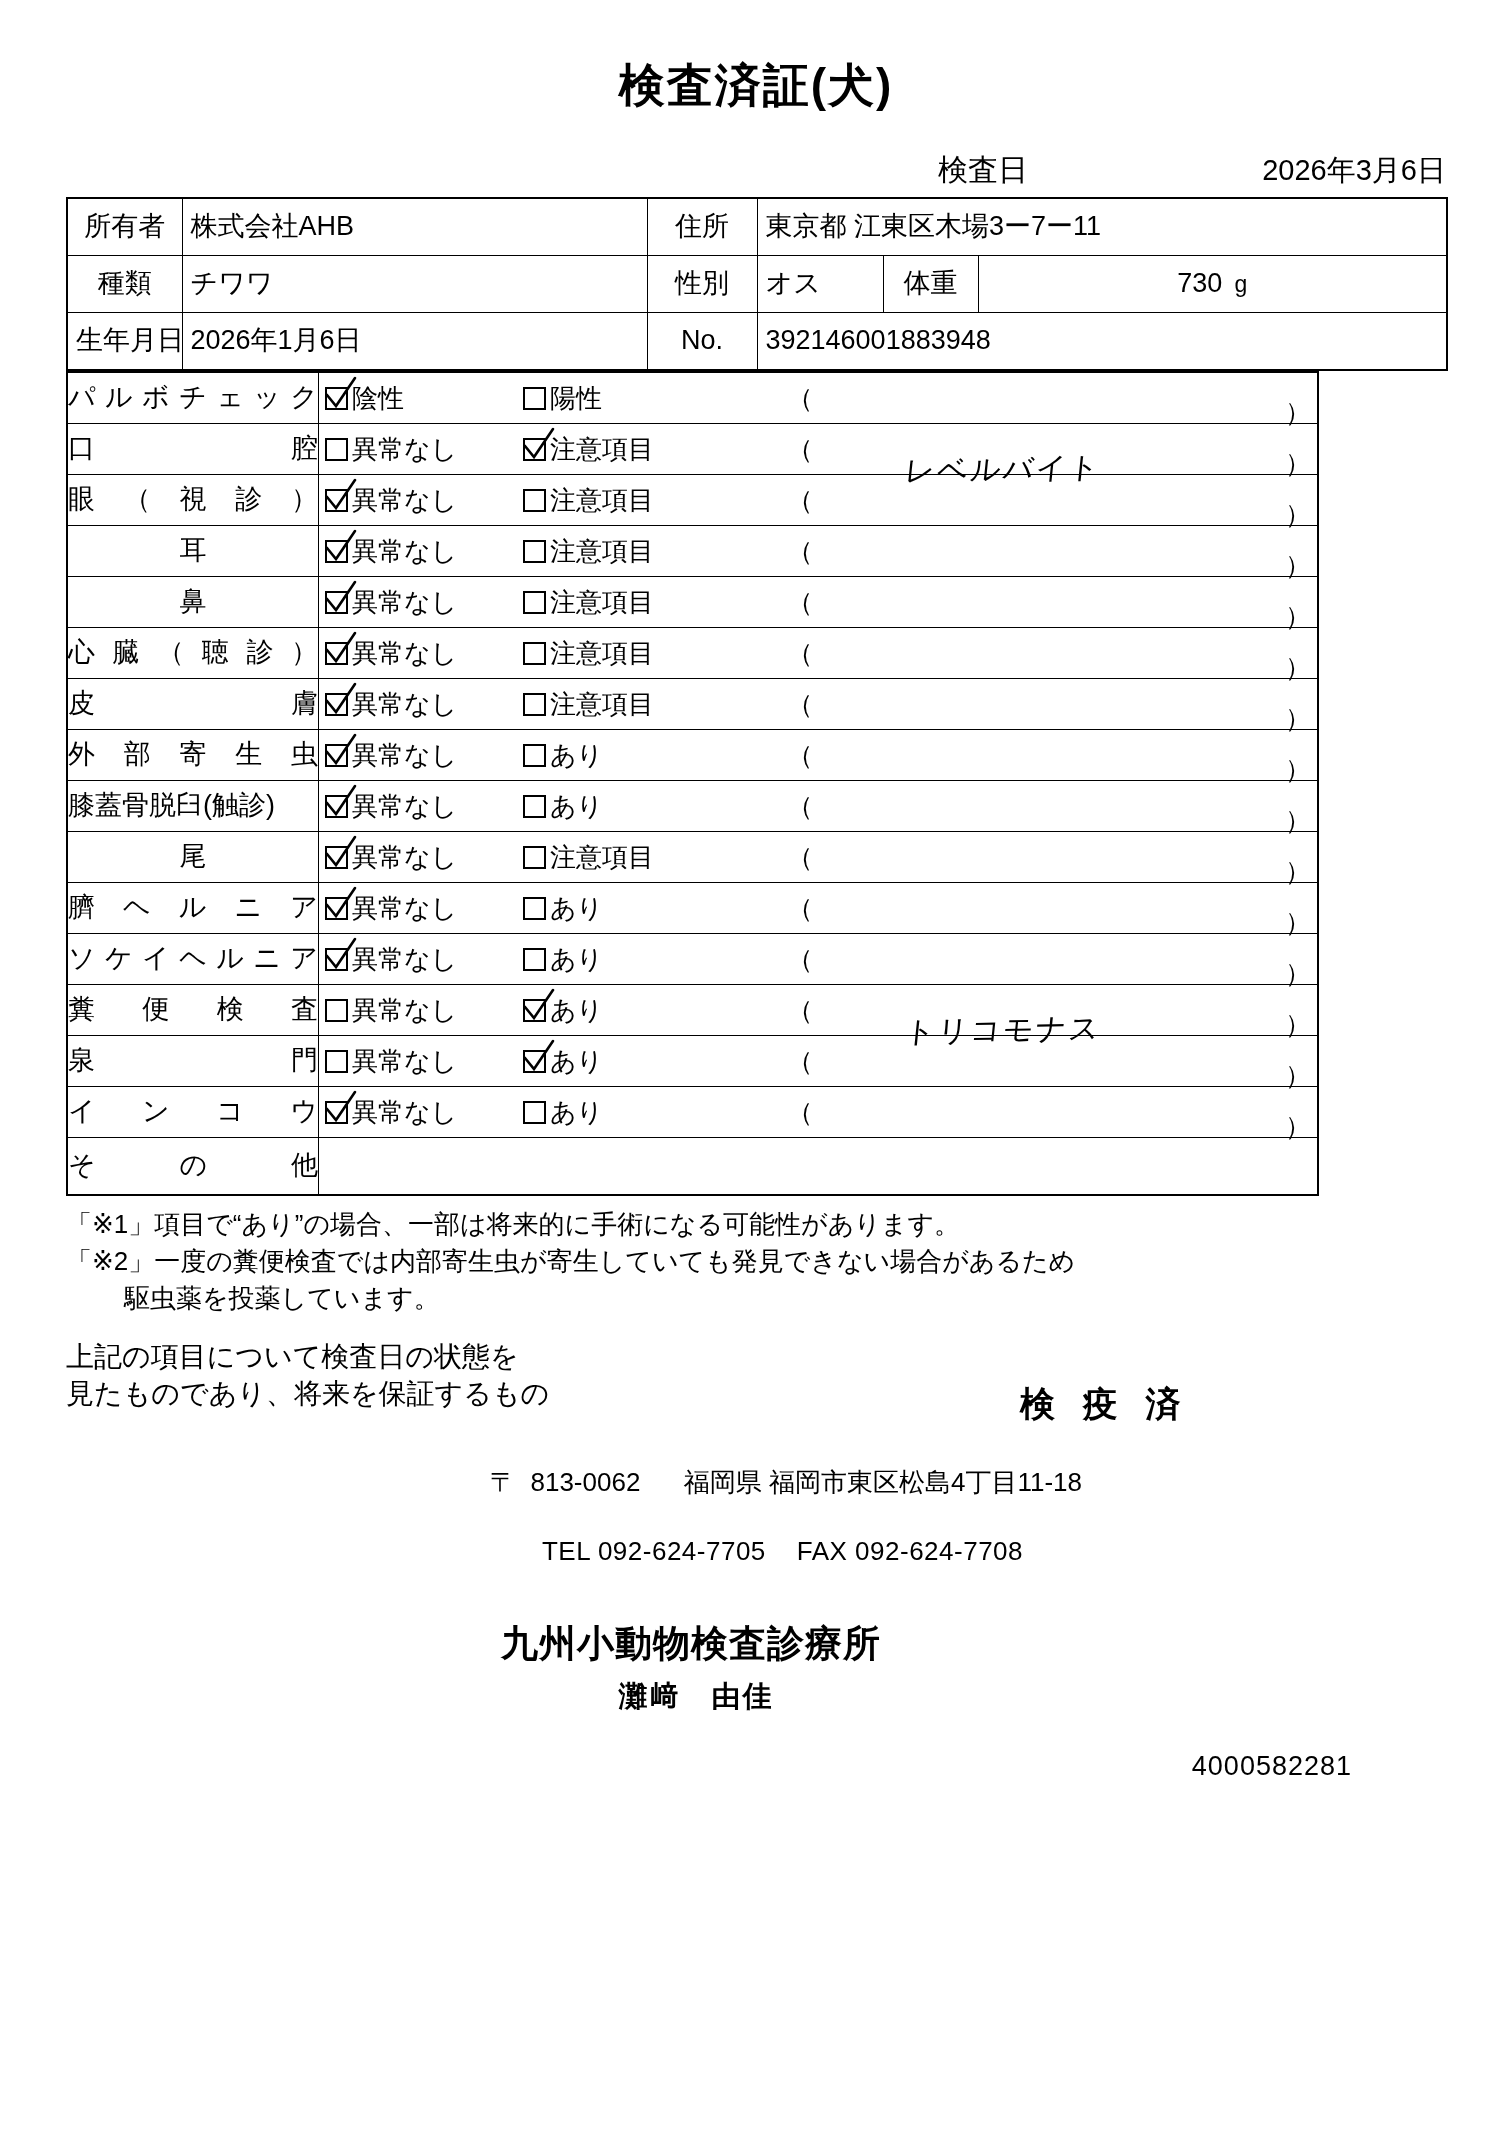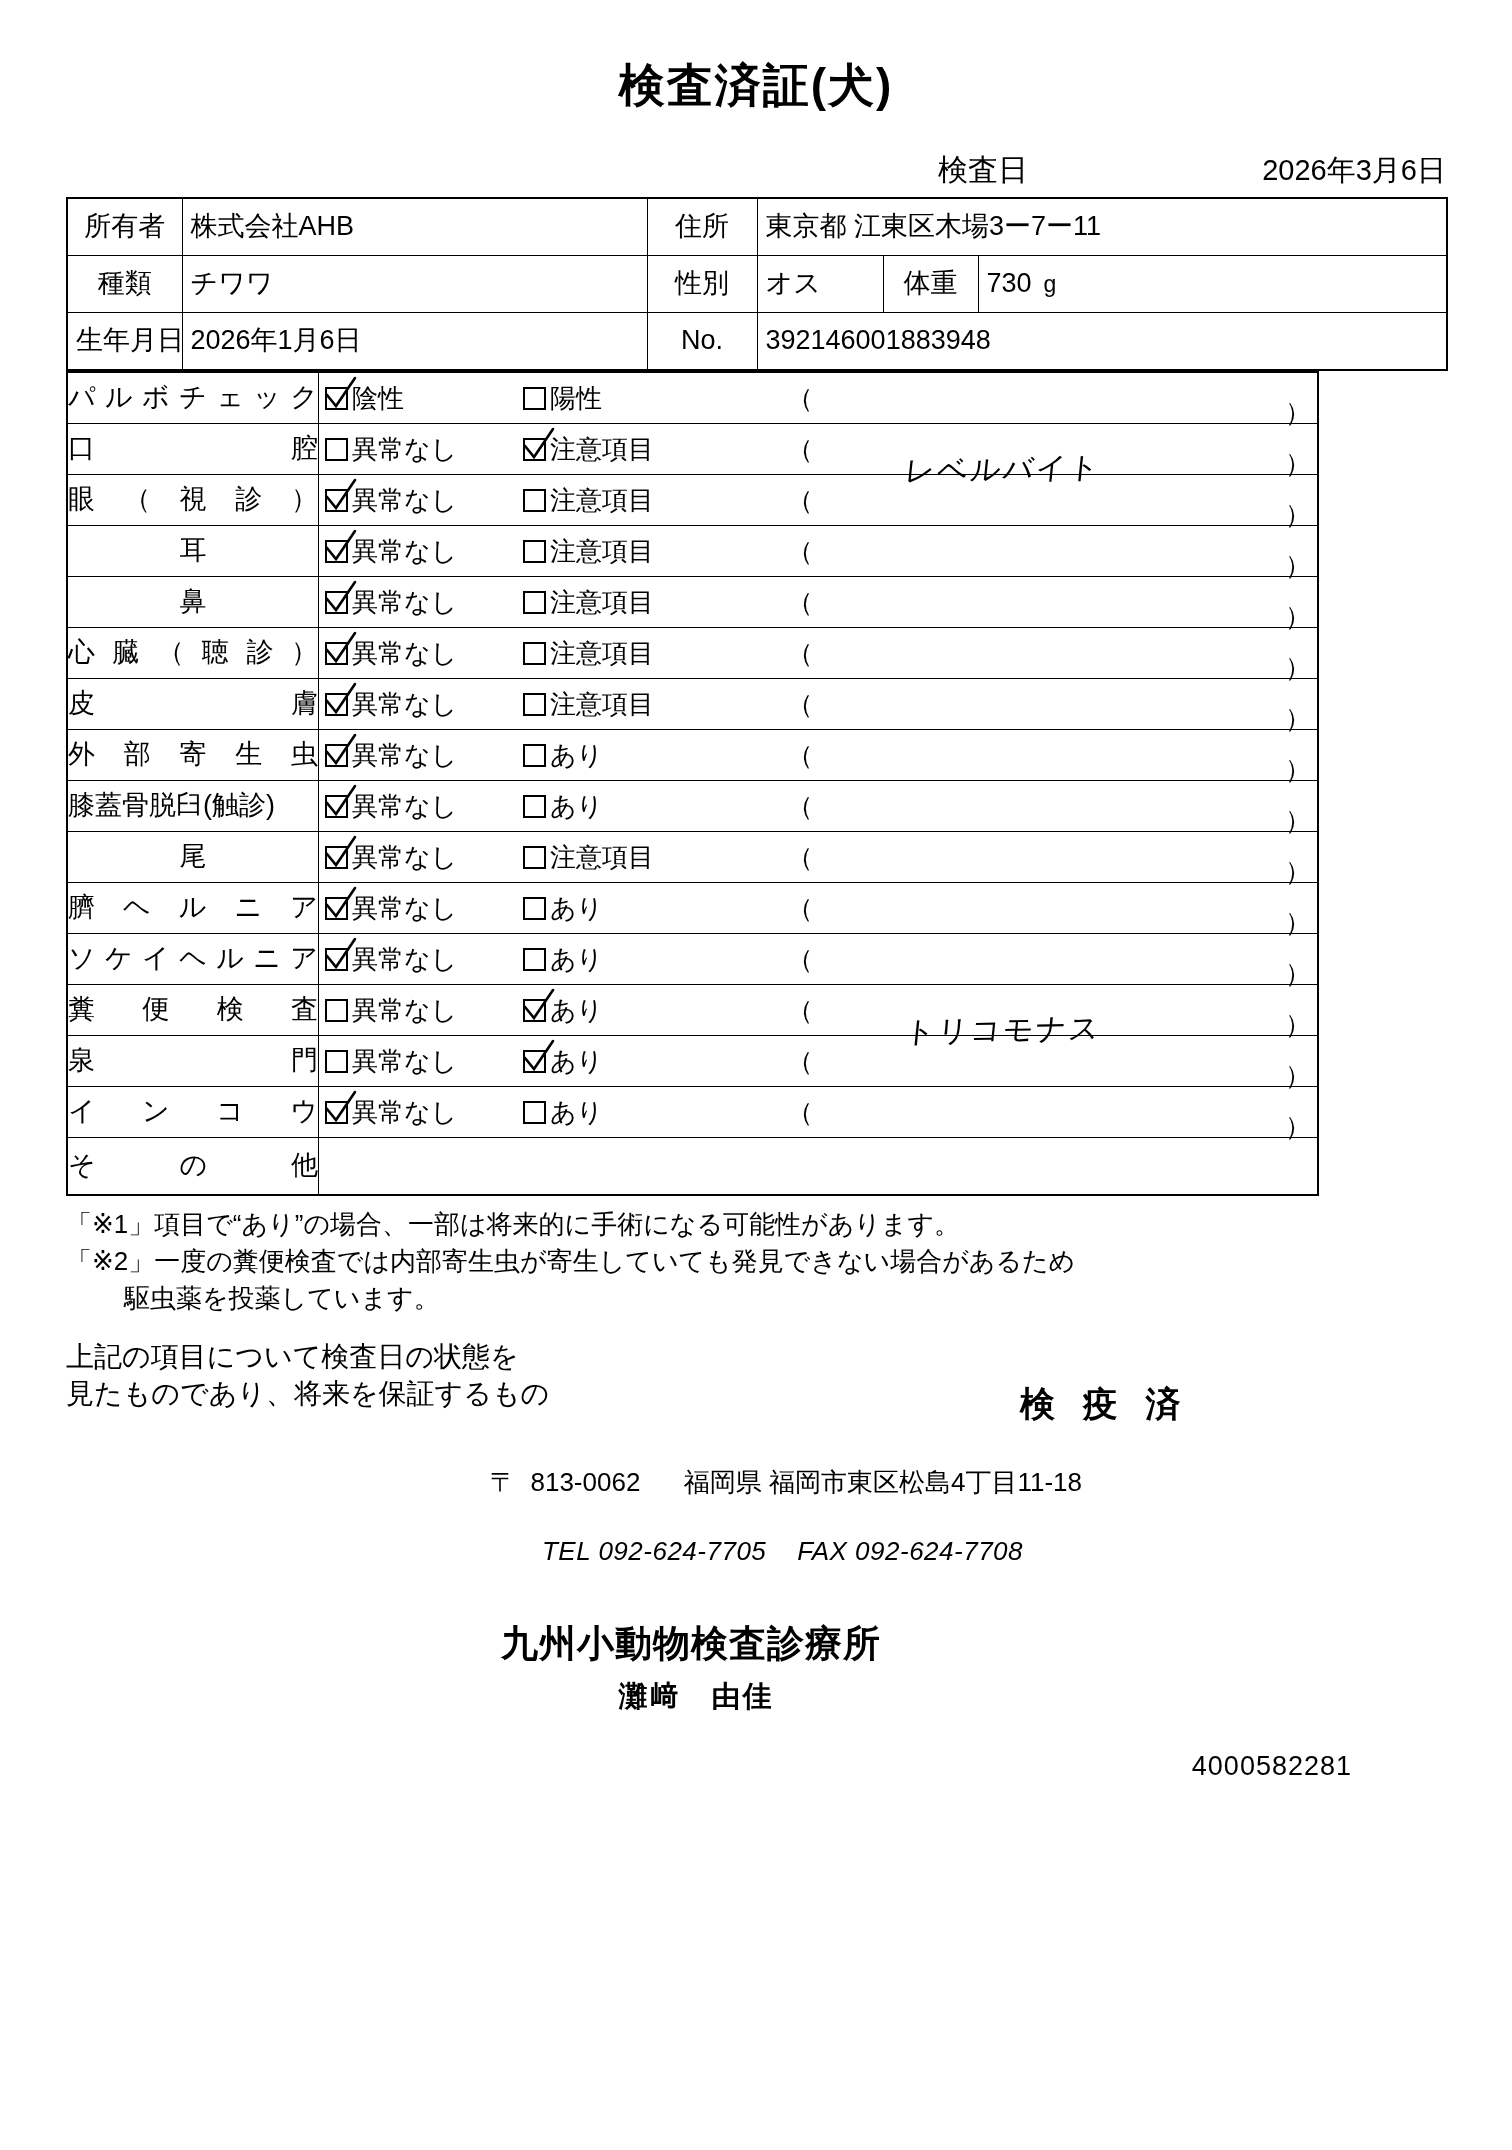--- a/index.html
+++ b/index.html
@@ -81,21 +81,21 @@
     text-align: center;
     font-size: 27px;
     white-space: nowrap;
   }
   .val-cell {
     text-align: left;
     font-size: 28px;
     padding-left: 12px;
   }
   .weight-cell {
-    text-align: left;
+    text-align: center;
     padding-right: 14px;
     font-size: 28px;
   }
   .weight-cell .unit {
     font-size: 23px;
     margin-left: 12px;
   }
 
   
   .intro {
@@ -230,21 +230,20 @@
     font-size: 26px;
     margin-top: 6px;
     padding-left: 60px;
   }
   .tel-line {
     text-align: center;
     font-size: 26px;
     margin-top: 36px;
     padding-left: 53px;
     letter-spacing: 0.5px;
-    font-style: italic;
   }
   .clinic-name {
     text-align: center;
     font-size: 37px;
     font-weight: 700;
     margin-top: 52px;
     padding-right: 130px;
     letter-spacing: 1px;
   }
   .vet-name {

